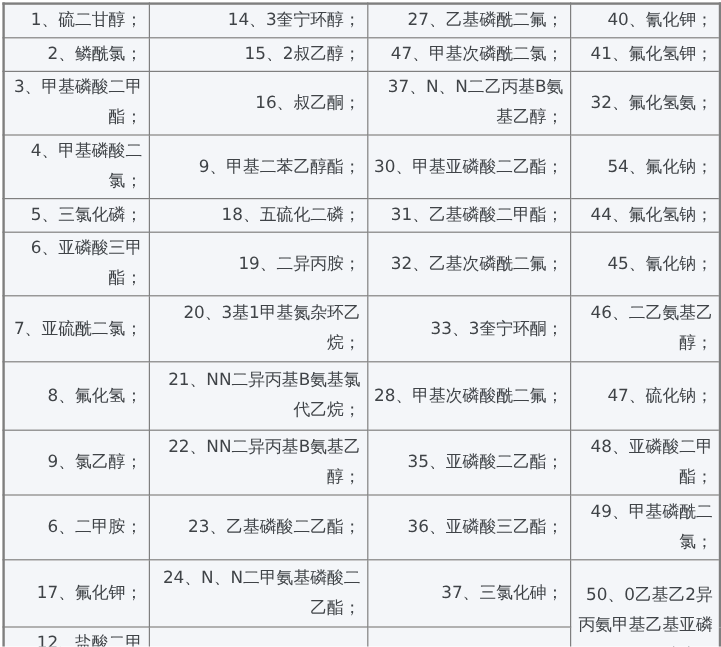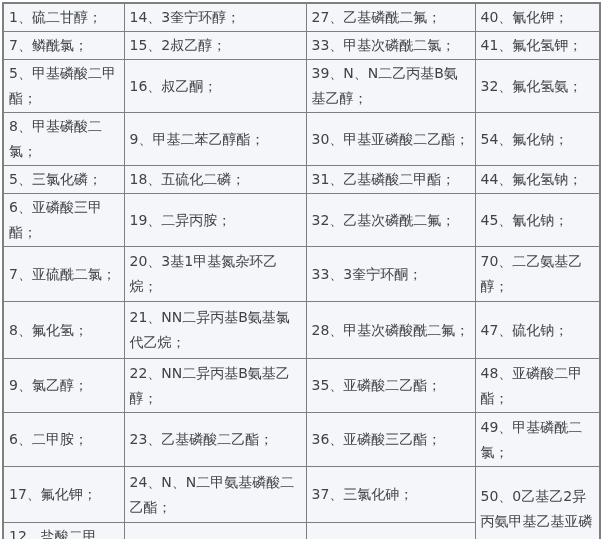--- a/index.html
+++ b/index.html
@@ -23,21 +23,21 @@
     border: 2px solid #7f7f7f;
   }
   table.chem td {
     border: 1px solid #7f7f7f;
     background: #f4f6f9;
     color: #3f4347;
     font-size: 14px;
     line-height: 25px;
     padding: 1px 5px;
     vertical-align: middle;
-    text-align: left;
+    text-align: right;
     word-break: break-all;
     overflow: hidden;
   }
 </style>
 </head>
 <body>
 
 <div id="screen">
   <table class="chem">
     <colgroup>
@@ -47,54 +47,54 @@
       <col style="width:125px">
     </colgroup>
     <tbody>
       <tr style="height:26px">
         <td>1、硫二甘醇；</td>
         <td>14、3奎宁环醇；</td>
         <td>27、乙基磷酰二氟；</td>
         <td>40、氰化钾；</td>
       </tr>
       <tr style="height:27px">
-        <td>7、鳞酰氯；</td>
+        <td>2、鳞酰氯；</td>
         <td>15、2叔乙醇；</td>
-        <td>33、甲基次磷酰二氯；</td>
+        <td>47、甲基次磷酰二氯；</td>
         <td>41、氟化氢钾；</td>
       </tr>
       <tr style="height:53px">
-        <td>5、甲基磷酸二甲酯；</td>
+        <td>3、甲基磷酸二甲酯；</td>
         <td>16、叔乙酮；</td>
-        <td>39、N、N二乙丙基B氨基乙醇；</td>
+        <td>37、N、N二乙丙基B氨基乙醇；</td>
         <td>32、氟化氢氨；</td>
       </tr>
       <tr style="height:27px">
-        <td>8、甲基磷酸二氯；</td>
+        <td>4、甲基磷酸二氯；</td>
         <td>9、甲基二苯乙醇酯；</td>
         <td>30、甲基亚磷酸二乙酯；</td>
         <td>54、氟化钠；</td>
       </tr>
       <tr style="height:27px">
         <td>5、三氯化磷；</td>
         <td>18、五硫化二磷；</td>
         <td>31、乙基磷酸二甲酯；</td>
         <td>44、氟化氢钠；</td>
       </tr>
       <tr style="height:27px">
         <td>6、亚磷酸三甲酯；</td>
         <td>19、二异丙胺；</td>
         <td>32、乙基次磷酰二氟；</td>
         <td>45、氰化钠；</td>
       </tr>
       <tr style="height:55px">
         <td>7、亚硫酰二氯；</td>
         <td>20、3基1甲基氮杂环乙烷；</td>
         <td>33、3奎宁环酮；</td>
-        <td>70、二乙氨基乙醇；</td>
+        <td>46、二乙氨基乙醇；</td>
       </tr>
       <tr style="height:57px">
         <td>8、氟化氢；</td>
         <td>21、NN二异丙基B氨基氯代乙烷；</td>
         <td>28、甲基次磷酸酰二氟；</td>
         <td>47、硫化钠；</td>
       </tr>
       <tr style="height:54px">
         <td>9、氯乙醇；</td>
         <td>22、NN二异丙基B氨基乙醇；</td>

